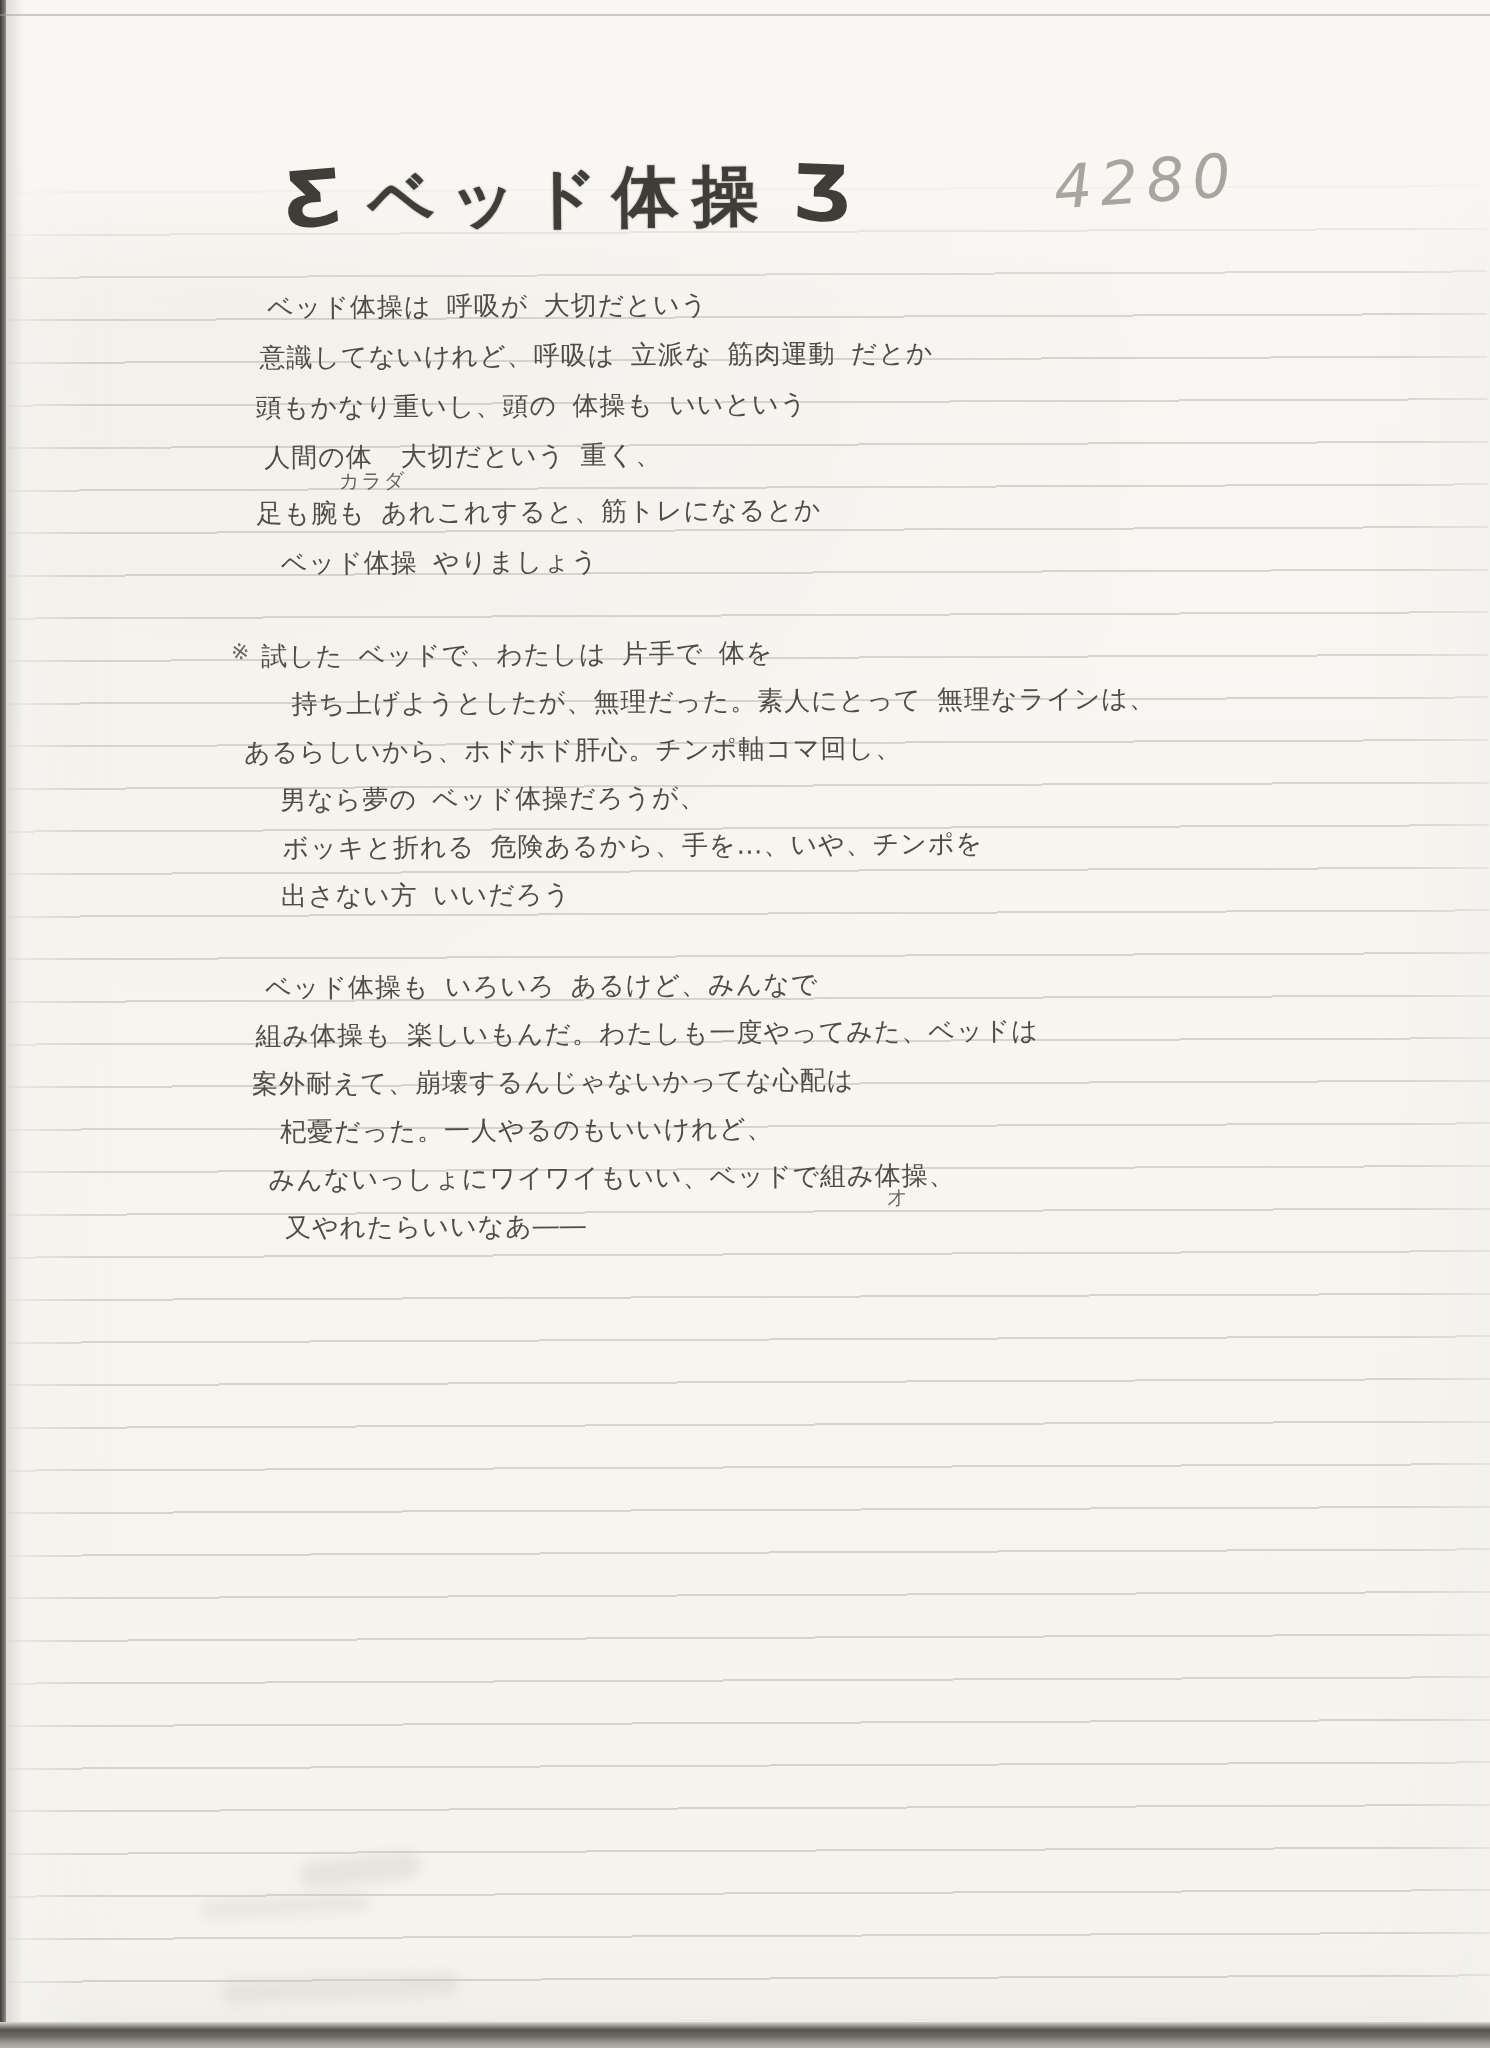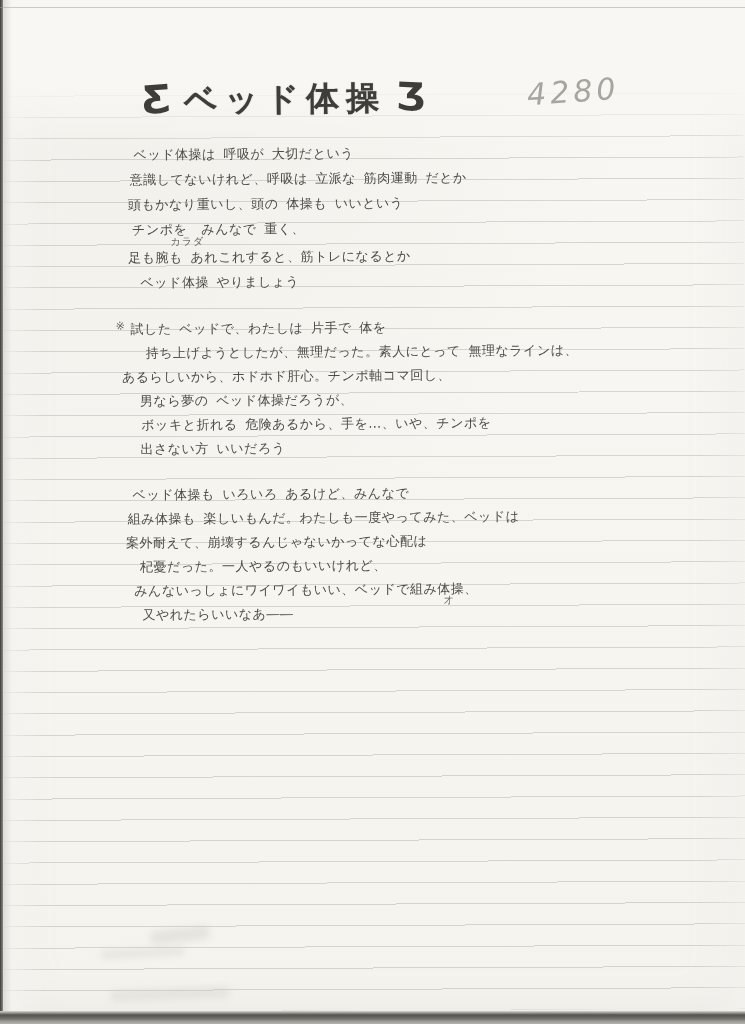--- a/index.html
+++ b/index.html
@@ -128,21 +128,21 @@
     <span class="bracket right">Ʒ</span>
   </div>
 
   <div class="page-number">4280</div>
 
   <div class="para p1 hand">
     <div class="tline">ベッド体操は 呼吸が 大切だという</div>
     <div class="tline">意識してないけれど、呼吸は 立派な 筋肉運動 だとか</div>
     <div class="tline">頭もかなり重いし、頭の 体操も いいという</div>
     <div class="tline">
-      <span>チンポを</span><span class="furigana">カラダ</span><span class="after-furigana">みんなで 重く、</span>
+      <span>人間の体</span><span class="furigana">カラダ</span><span class="after-furigana">大切だという 重く、</span>
     </div>
     <div class="tline">足も腕も あれこれすると、筋トレになるとか</div>
     <div class="tline">ベッド体操 やりましょう</div>
   </div>
 
   <div class="para p2 hand">
     <span class="margin-mark">※</span>
     <div class="tline">試した ベッドで、わたしは 片手で 体を</div>
     <div class="tline">持ち上げようとしたが、無理だった。素人にとって 無理なラインは、</div>
     <div class="tline">あるらしいから、ホドホド肝心。チンポ軸コマ回し、</div>

